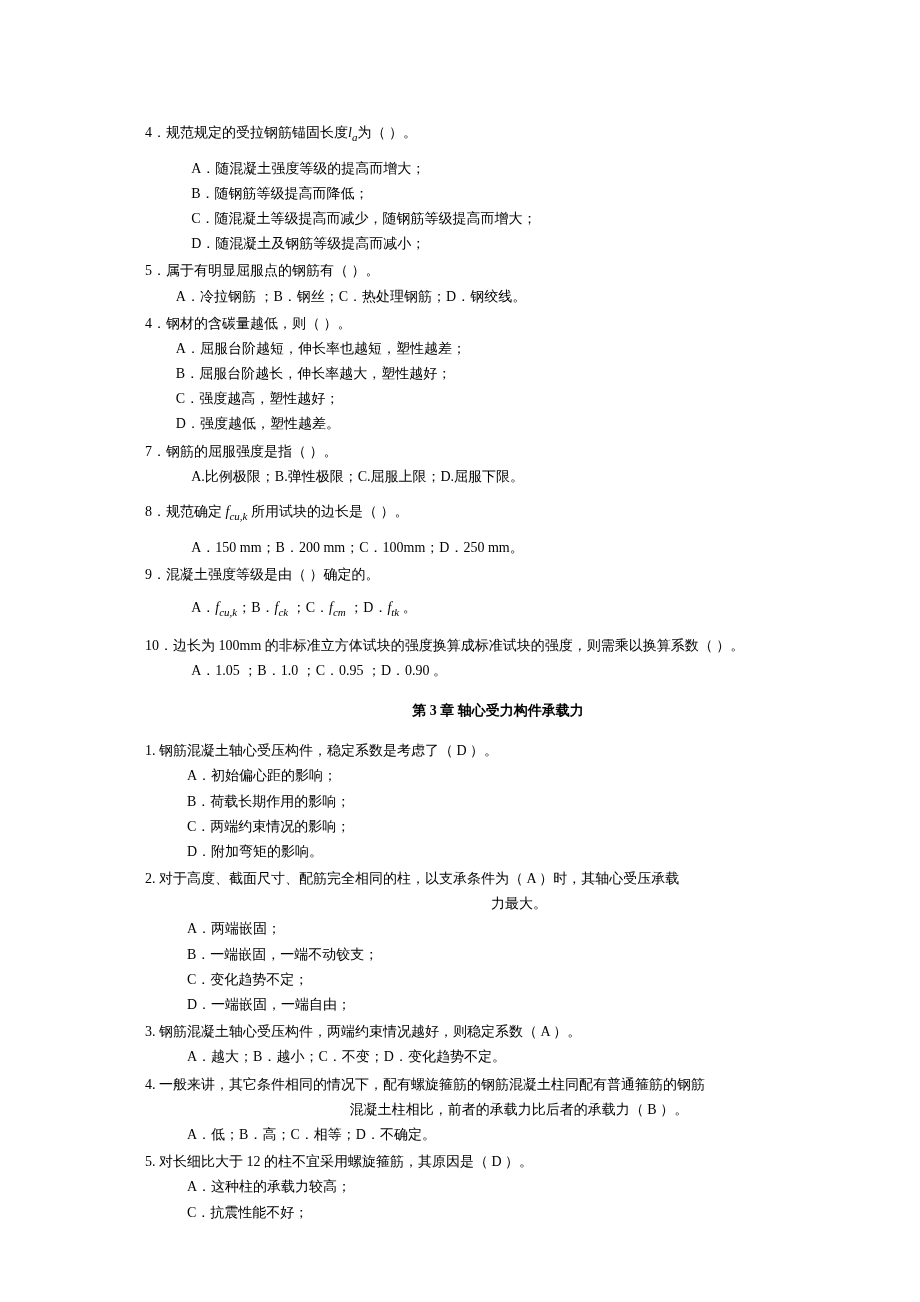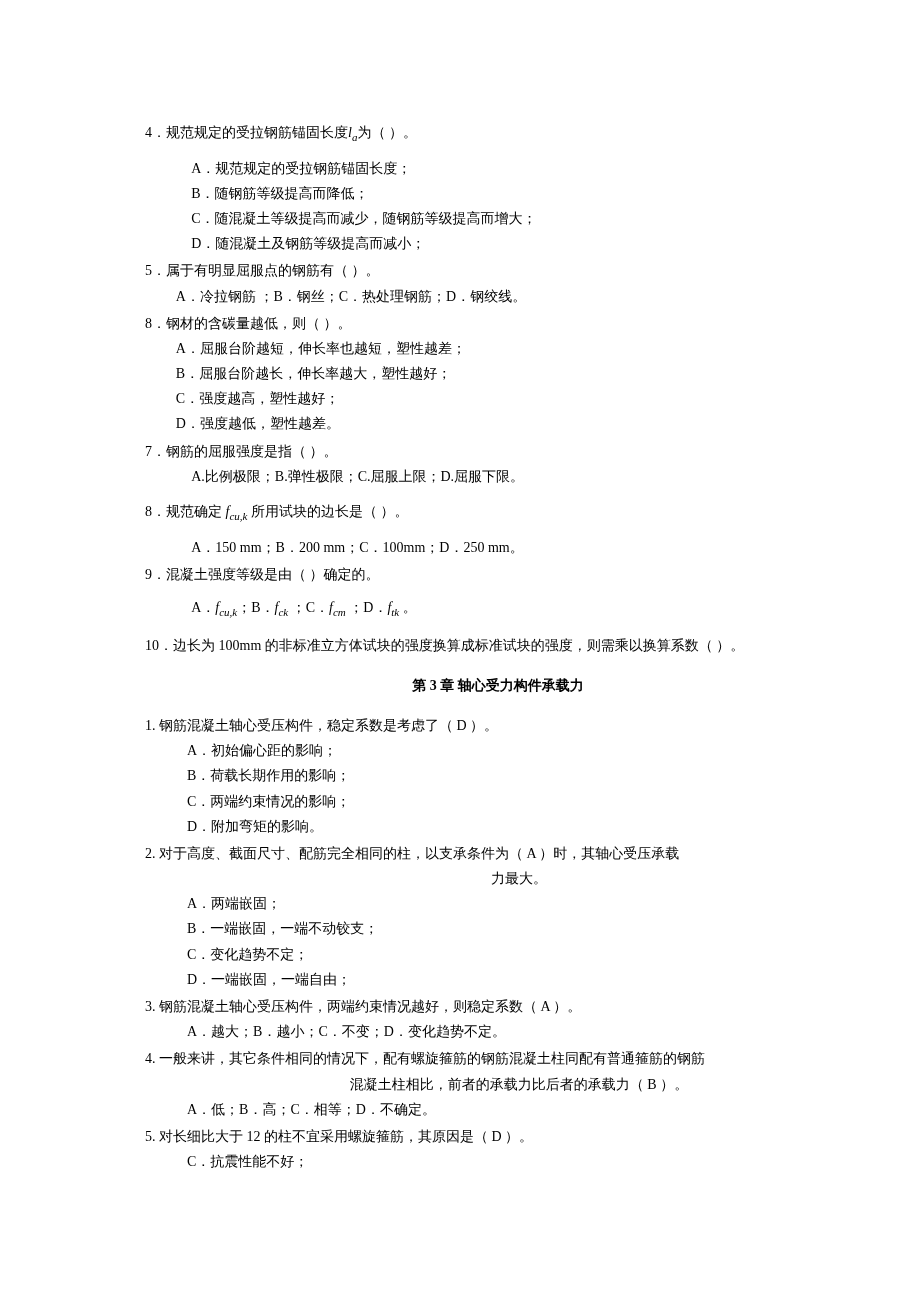--- a/index.html
+++ b/index.html
@@ -66,33 +66,33 @@
 </head>
 <body>
 
 <div class="page">
 
   <div class="q-block">
     <p class="question-line">
       <span>4．规范规定的受拉钢筋锚固长度</span><span class="math-italic">l</span><span class="sub">a</span><span>为（  ）。</span>
     </p>
     <div class="spacer"></div>
-    <p class="option-line">A．规范规定的受拉钢筋锚固长度；</p>
+    <p class="option-line">A．随混凝土强度等级的提高而增大；</p>
     <p class="option-line">B．随钢筋等级提高而降低；</p>
     <p class="option-line">C．随混凝土等级提高而减少，随钢筋等级提高而增大；</p>
     <p class="option-line">D．随混凝土及钢筋等级提高而减小；</p>
   </div>
 
   <div class="q-block">
     <p class="question-line">5．属于有明显屈服点的钢筋有（    ）。</p>
     <p class="option-line-2">A．冷拉钢筋 ；B．钢丝；C．热处理钢筋；D．钢绞线。</p>
   </div>
 
   <div class="q-block">
-    <p class="question-line">8．钢材的含碳量越低，则（     ）。</p>
+    <p class="question-line">4．钢材的含碳量越低，则（     ）。</p>
     <p class="option-line-2">A．屈服台阶越短，伸长率也越短，塑性越差；</p>
     <p class="option-line-2">B．屈服台阶越长，伸长率越大，塑性越好；</p>
     <p class="option-line-2">C．强度越高，塑性越好；</p>
     <p class="option-line-2">D．强度越低，塑性越差。</p>
   </div>
 
   <div class="q-block">
     <p class="question-line">7．钢筋的屈服强度是指（   ）。</p>
     <p class="option-line">A.比例极限；B.弹性极限；C.屈服上限；D.屈服下限。</p>
   </div>
@@ -110,20 +110,21 @@
     <p class="question-line">9．混凝土强度等级是由（     ）确定的。</p>
     <div class="spacer"></div>
     <p class="option-line">
       <span>A．</span><span class="math-italic">f</span><span class="sub">cu,k</span><span>；B．</span><span class="math-italic">f</span><span class="sub">ck</span><span> ；C．</span><span class="math-italic">f</span><span class="sub">cm</span><span> ；D．</span><span class="math-italic">f</span><span class="sub">tk</span><span> 。</span>
     </p>
     <div class="spacer"></div>
   </div>
 
   <div class="q-block">
     <p class="question-line">10．边长为 100mm 的非标准立方体试块的强度换算成标准试块的强度，则需乘以换算系数（ ）。</p>
+    <p class="option-line">A．1.05 ；B．1.0  ；C．0.95 ；D．0.90 。</p>
   </div>
 
   <p class="chapter-title">第 3 章  轴心受力构件承载力</p>
 
   <div class="q-block">
     <p class="sub-question-line">1.        钢筋混凝土轴心受压构件，稳定系数是考虑了（   D   ）。</p>
     <p class="sub-option-line">A．初始偏心距的影响；</p>
     <p class="sub-option-line">B．荷载长期作用的影响；</p>
     <p class="sub-option-line">C．两端约束情况的影响；</p>
     <p class="sub-option-line">D．附加弯矩的影响。</p>
@@ -144,16 +145,17 @@
   </div>
 
   <div class="q-block">
     <p class="sub-question-line">4.        一般来讲，其它条件相同的情况下，配有螺旋箍筋的钢筋混凝土柱同配有普通箍筋的钢筋</p>
     <p class="sub-indent-line">混凝土柱相比，前者的承载力比后者的承载力（   B    ）。</p>
     <p class="sub-option-line">A．低；B．高；C．相等；D．不确定。</p>
   </div>
 
   <div class="q-block">
     <p class="sub-question-line">5.        对长细比大于 12 的柱不宜采用螺旋箍筋，其原因是（    D  ）。</p>
+    <p class="sub-option-line">A．这种柱的承载力较高；</p>
     <p class="sub-option-line">C．抗震性能不好；</p>
   </div>
 
 </div>
 
 </body></html>

